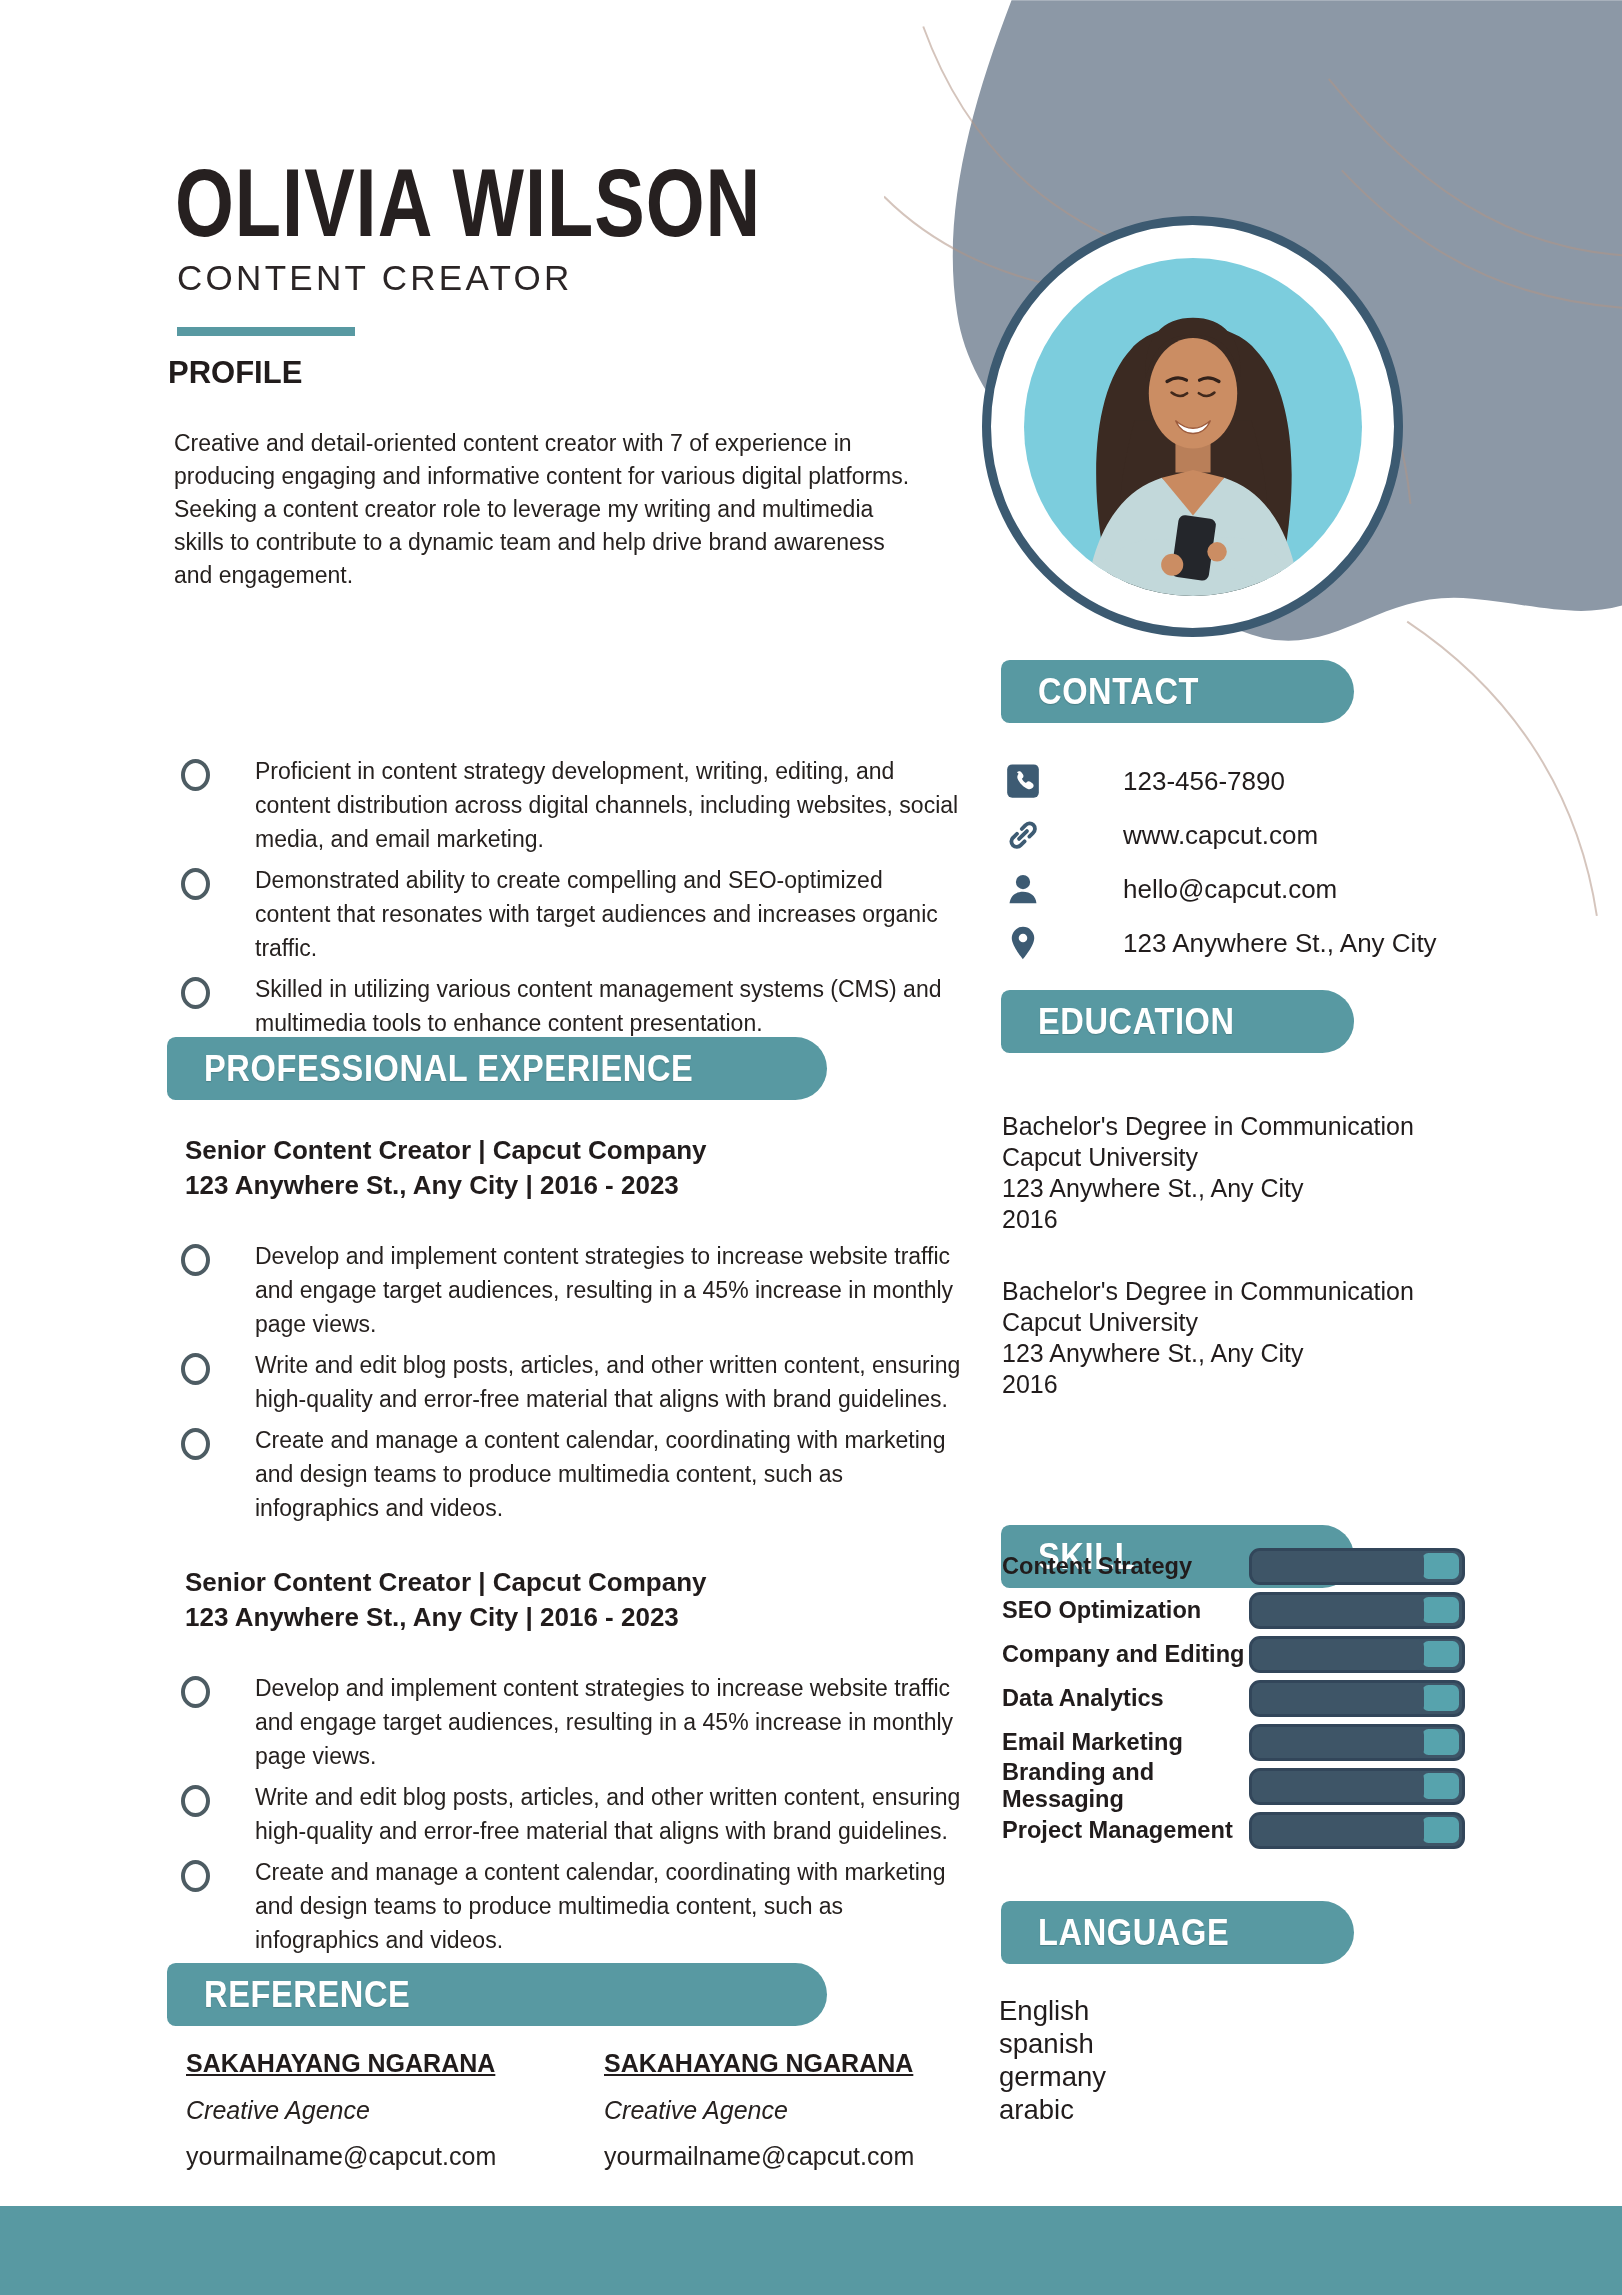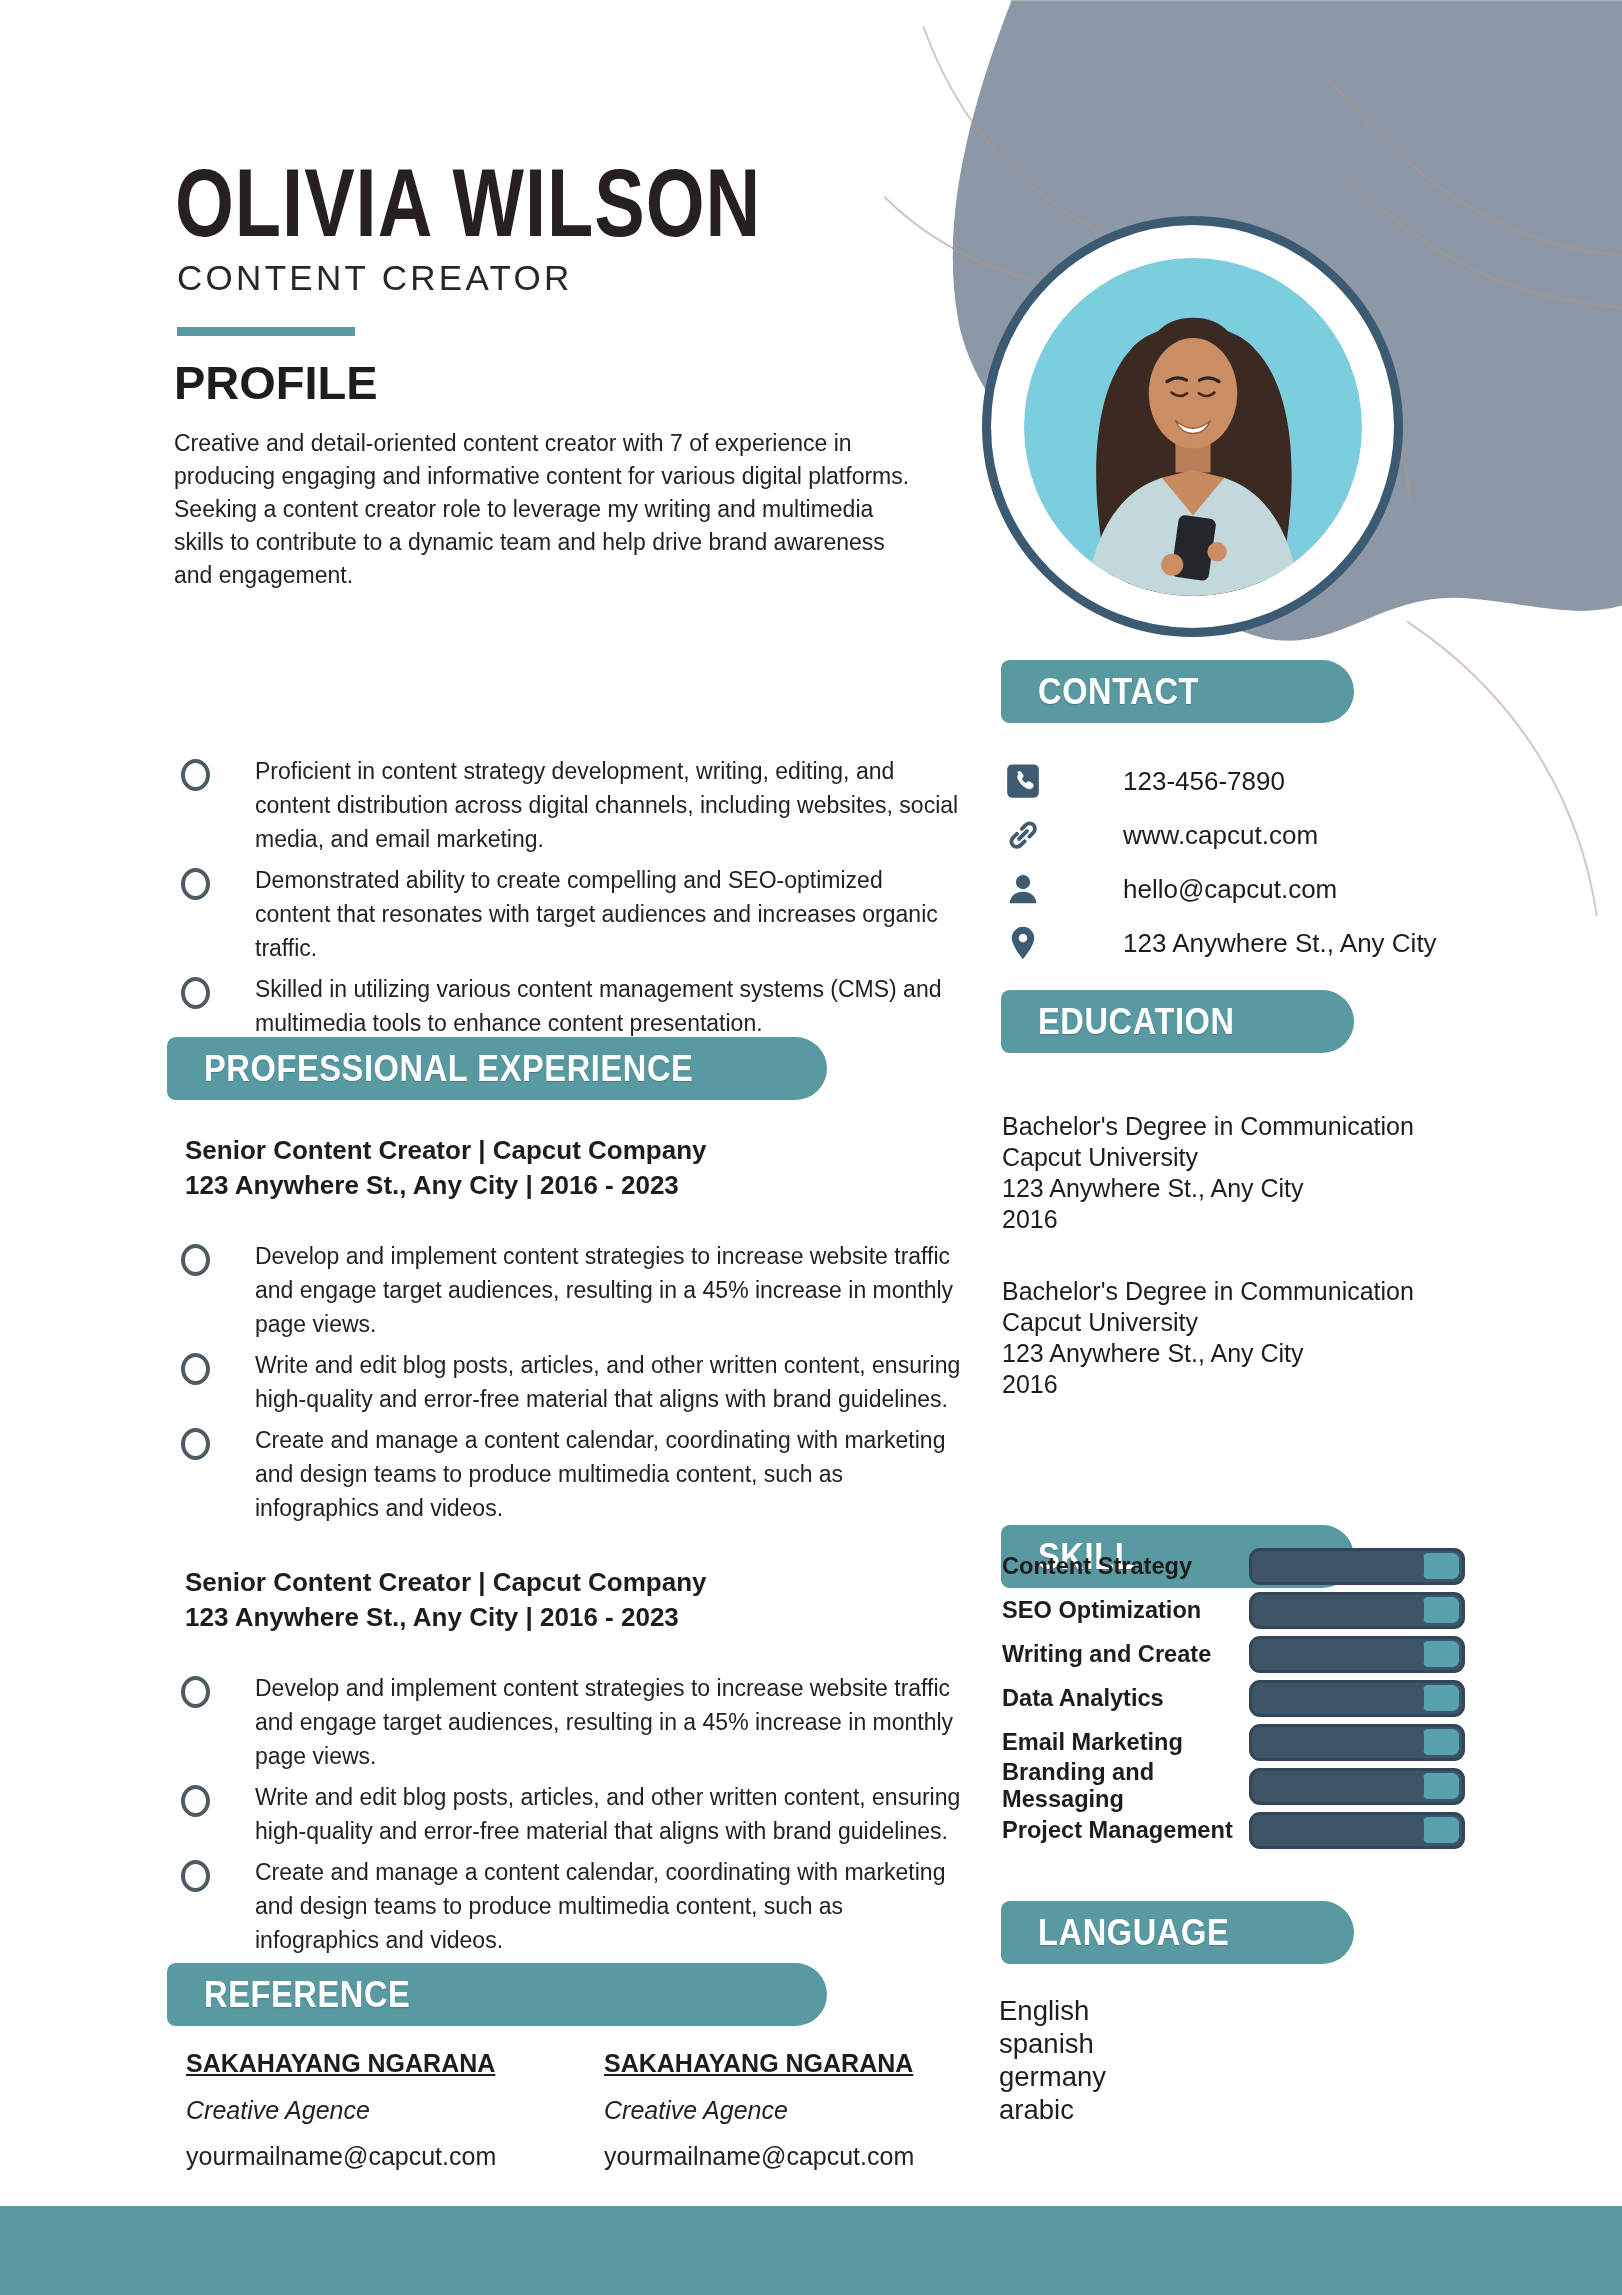--- a/index.html
+++ b/index.html
@@ -6,21 +6,21 @@
   .page{position:relative;width:1623px;height:2295px;background:#ffffff;overflow:hidden;
         font-family:"Liberation Sans", sans-serif;color:#242021;}
   .abs{position:absolute;}
   .cond{display:inline-block;transform:scaleX(0.88);transform-origin:left center;white-space:nowrap;}
 
   
   .name{top:147px;left:175px;font-size:97px;font-weight:700;letter-spacing:1.3px;color:#262020;
         transform:scaleX(0.78);transform-origin:left top;white-space:nowrap;}
   .subtitle{top:258px;left:177px;font-size:35px;letter-spacing:3.3px;color:#2b2526;font-weight:400;}
   .divider{top:327px;left:177px;width:178px;height:8.5px;background:#5899a2;}
-  .profile-h{top:355px;left:174px;font-size:47px;font-weight:700;color:#211c1c;}
+  .profile-h{top:355px;left:168px;font-size:31px;font-weight:700;color:#211c1c;}
   .profile-p{top:427px;left:174px;width:749px;font-size:23px;line-height:33px;color:#26211f;}
 
   
   .banner{height:63px;background:#5899a2;border-radius:17px 62px 62px 17px;display:flex;
           align-items:center;padding-left:37px;box-sizing:border-box;}
   .banner .bt{color:#ffffff;font-size:37px;font-weight:700;letter-spacing:0.7px;
               text-shadow:0 1.3px 1.3px rgba(0,0,0,0.18);}
   .banner-l{left:167px;width:660px;}
   .banner-r{left:1001px;width:353px;}
 
@@ -231,21 +231,21 @@
         </span>
     </div>
     <div class="s-row">
       <span class="s-label">SEO Optimization</span>
       <span class="s-bar">
           <span class="s-track"></span>
           <span class="s-fill" style="width: 82%;"></span>
         </span>
     </div>
     <div class="s-row">
-      <span class="s-label">Writing and Create</span>
+      <span class="s-label">Company and Editing</span>
       <span class="s-bar">
           <span class="s-track"></span>
           <span class="s-fill" style="width: 82%;"></span>
         </span>
     </div>
     <div class="s-row">
       <span class="s-label">Data Analytics</span>
       <span class="s-bar">
           <span class="s-track"></span>
           <span class="s-fill" style="width: 82%;"></span>

